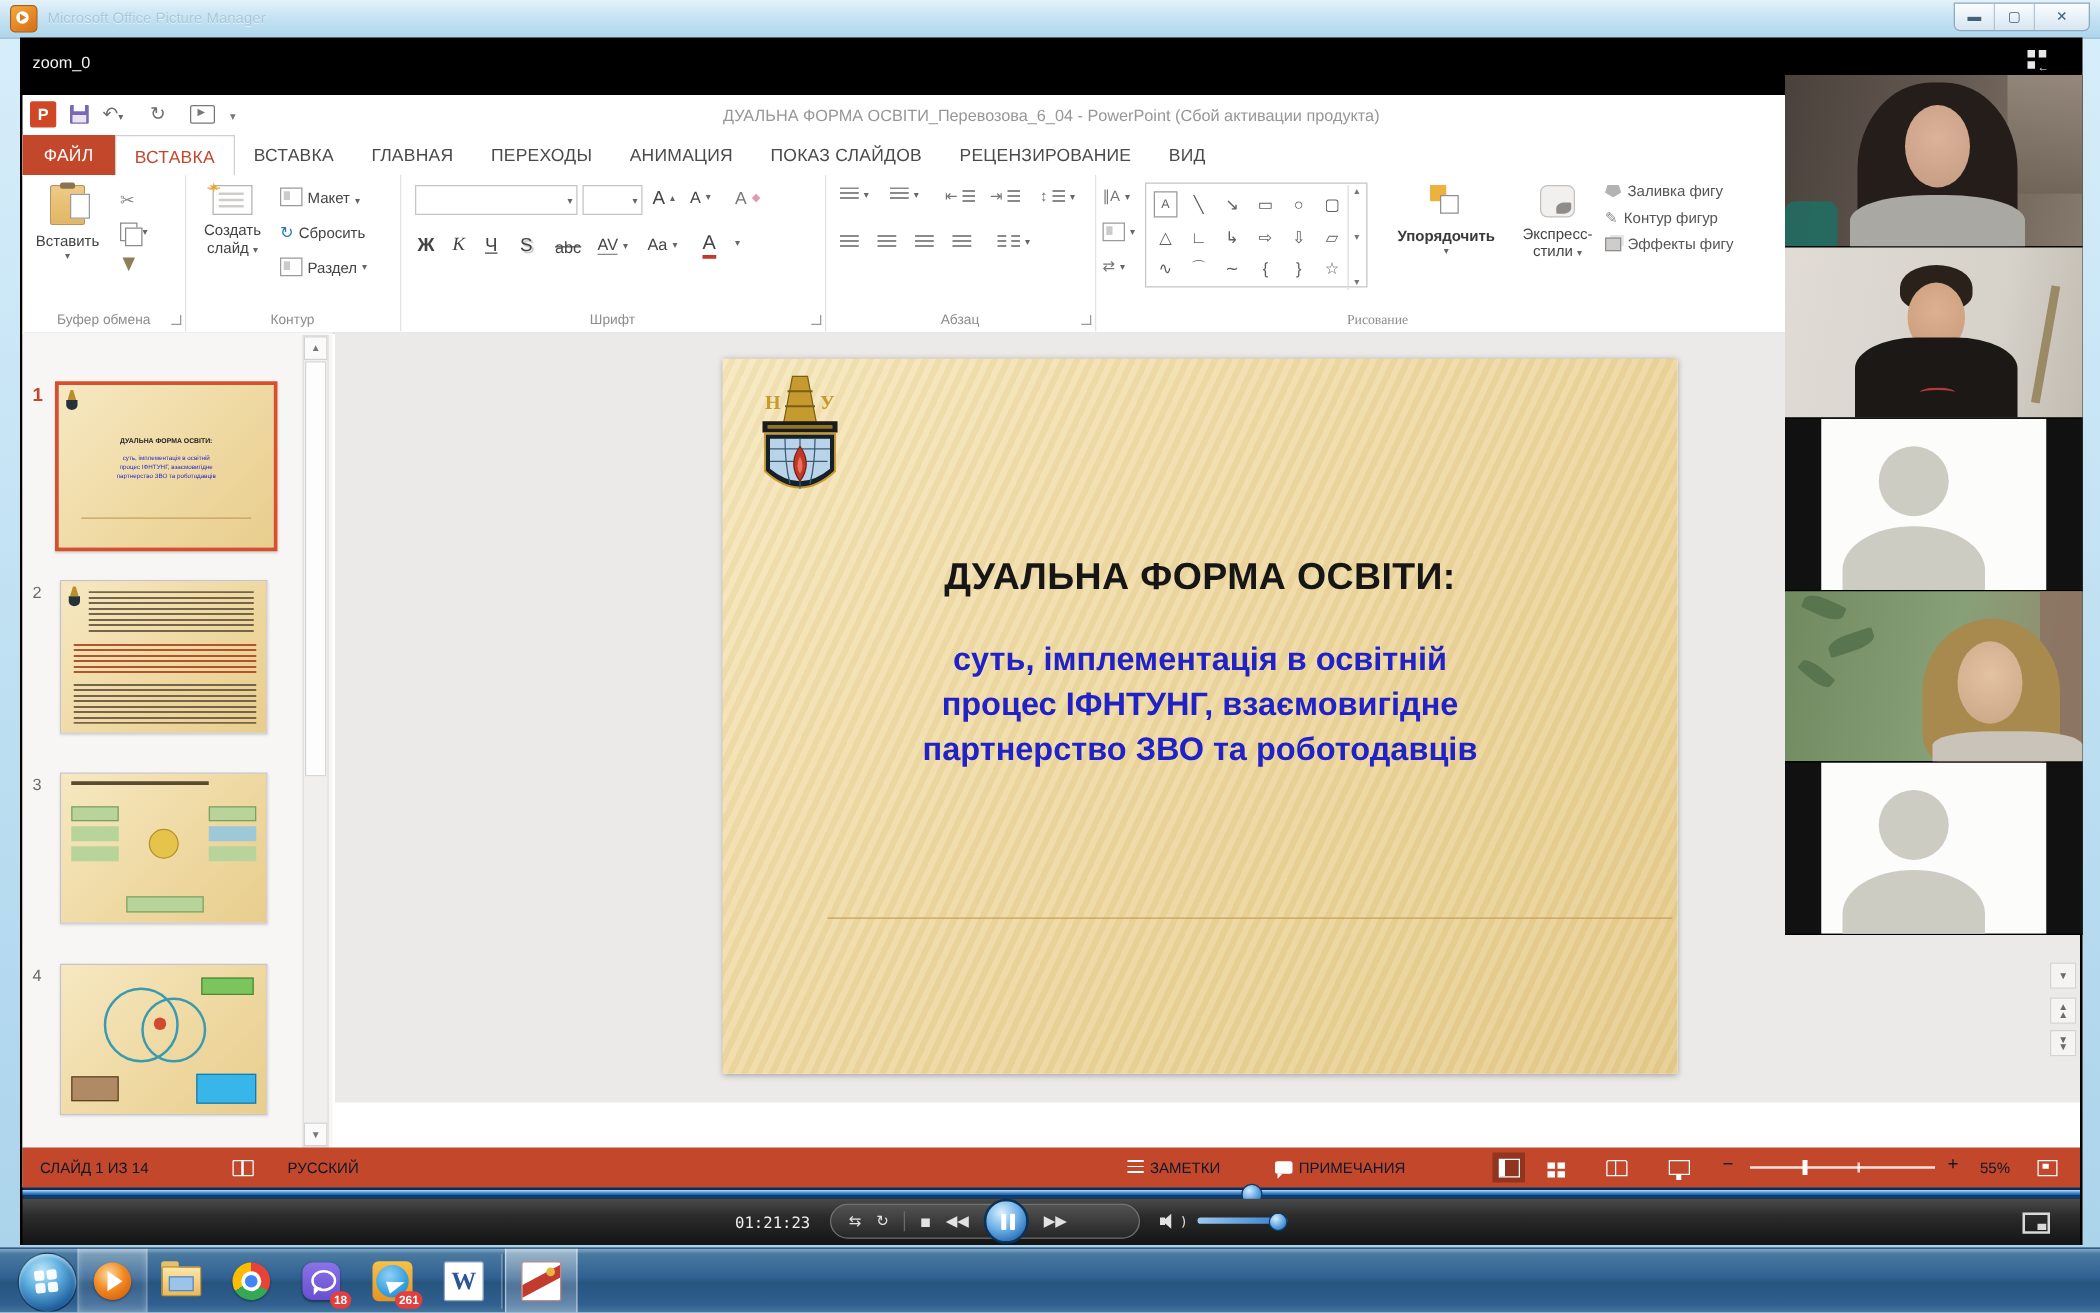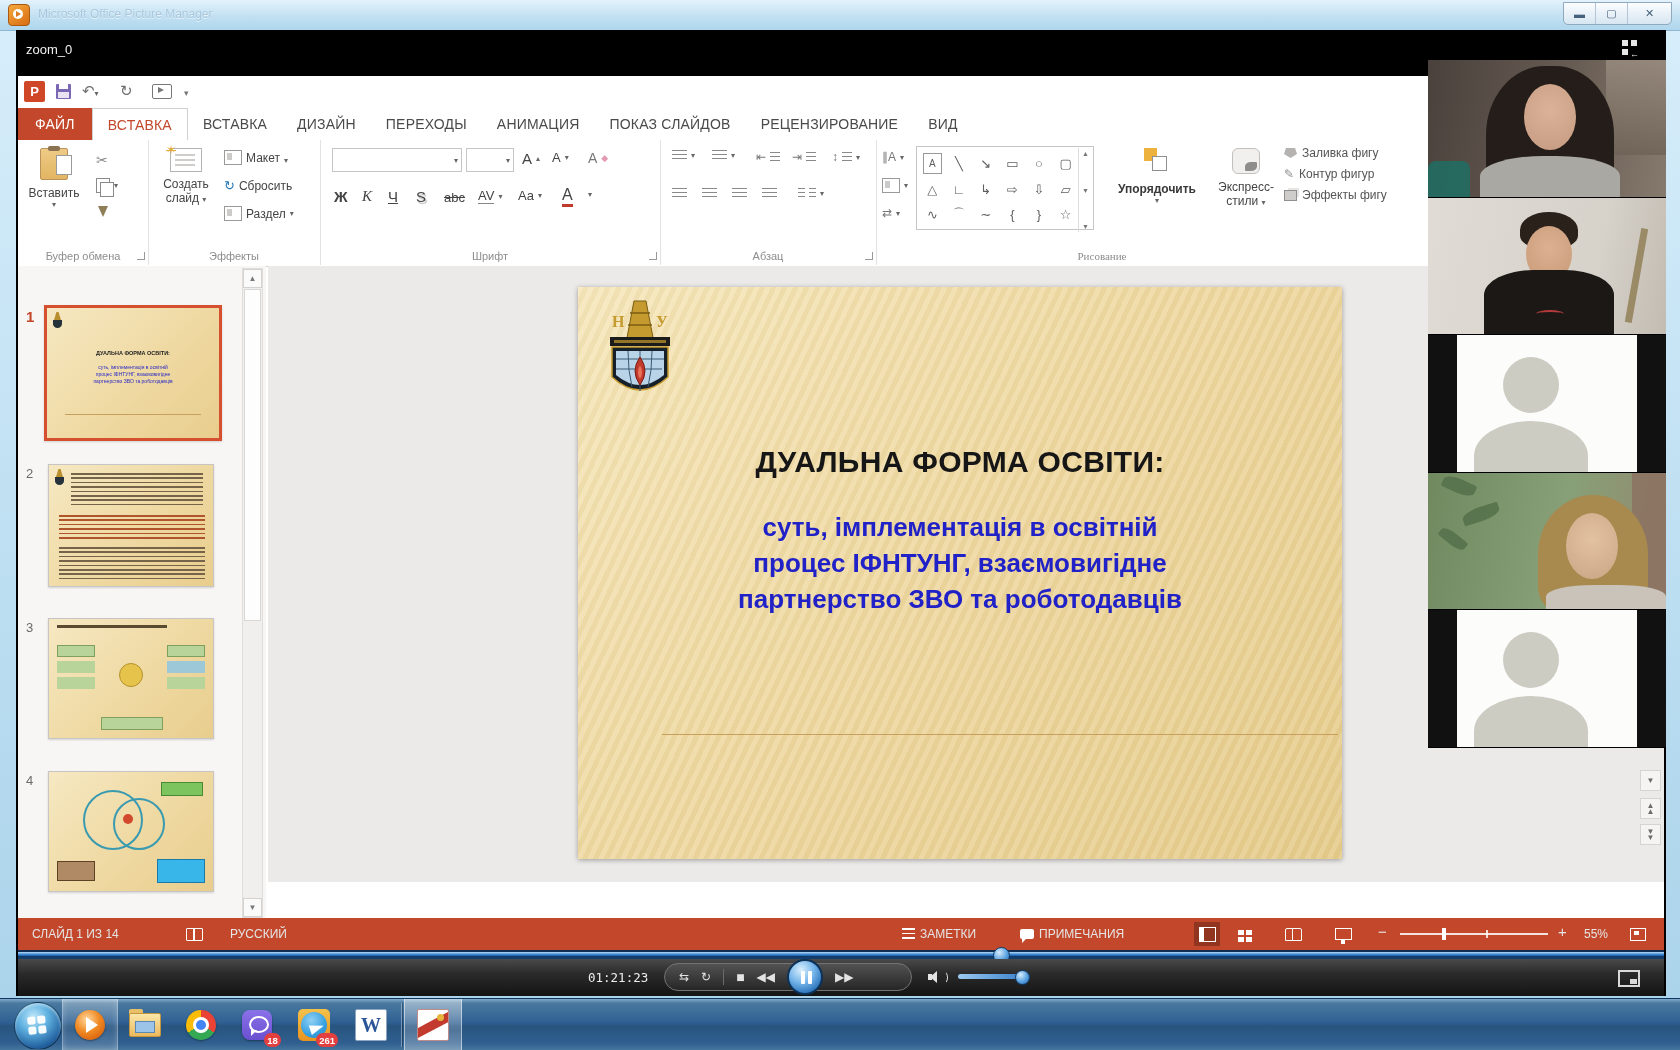--- a/index.html
+++ b/index.html
@@ -106,21 +106,21 @@
       linear-gradient(135deg,#f6e7bc 0%,#efd9a2 45%,#e6cc8c 100%);
     box-shadow:0 1px 5px rgba(0,0,0,.35);}
   .slide-title{position:absolute;left:0;top:158px;width:100%;text-align:center;font-size:30px;font-weight:bold;color:#161616;letter-spacing:.3px;}
   .slide-sub{position:absolute;left:0;top:222px;width:100%;text-align:center;font-size:26px;font-weight:bold;color:#2021C6;line-height:36px;}
   .slide-line{position:absolute;left:84px;top:447px;width:676px;height:1px;background:#c8a05d;}
   .scrollbtn{position:absolute;width:19px;height:19px;background:#f5f4f3;border:1px solid #d6d4d2;color:#6a6a6a;font-size:8px;display:flex;align-items:center;justify-content:center;line-height:6px;}
 
   
   .notes{left:250px;top:806px;width:1396px;height:36px;background:#F6F5F4;border-top:1px solid #dcdad8;}
   .notes span{position:absolute;left:20px;top:8px;font-size:15px;color:#6c6c6c;}
-  .statusbar{left:0;top:842px;width:100%;height:32px;background:#C2472B;color:#e5e5e5;font-size:12px;}
+  .statusbar{left:0;top:842px;width:100%;height:32px;background:#C2472B;color:#0f172a;font-size:12px;}
   .sb{position:absolute;top:9px;white-space:nowrap;}
   .sb-ic-book{display:inline-block;width:15px;height:11px;border:1.5px solid #fff;border-radius:1px;position:relative;top:1px;}
   .sb-ic-book::after{content:"";position:absolute;left:6px;top:0;width:1.5px;height:100%;background:#fff;}
   .ic-notes{display:inline-block;width:13px;height:11px;background:repeating-linear-gradient(180deg,#fff 0 1.5px,transparent 1.5px 4.5px);position:relative;top:1px;margin-right:5px;}
   .ic-bubble{display:inline-block;width:14px;height:10px;background:#fff;border-radius:2px;position:relative;top:1px;margin-right:5px;}
   .ic-bubble::after{content:"";position:absolute;left:2px;bottom:-4px;border-left:4px solid #fff;border-bottom:4px solid transparent;}
   .viewbtn{position:absolute;top:4px;width:26px;height:24px;display:flex;align-items:center;justify-content:center;}
   .viewbtn.active{background:rgba(0,0,0,.25);}
   .vnormal{width:15px;height:13px;border:1.5px solid #fff;position:relative;}
   .vnormal::after{content:"";position:absolute;left:0;top:0;width:4px;height:100%;background:#fff;}
@@ -253,38 +253,39 @@
         <s></s>
         <s></s>
         <s></s>
         <a2>←</a2>
       </div>
   </div>
 
   <div class="abs ppt">
 
     <div class="abs qat">
+      <div class="abs qat-title">ДУАЛЬНА ФОРМА ОСВІТИ_Перевозова_6_04 - PowerPoint (Сбой активации продукта)</div>
       <div class="abs ppticon">P</div>
       <div class="abs saveicon">
           <i></i>
           <b></b>
         </div>
       <div class="abs qat-glyph" style="left:64px;">↶<span class="dd">▾</span></div>
       <div class="abs qat-glyph" style="left:102px;">↻</div>
       <div class="abs qat-show">
           <b></b>
         </div>
       <div class="abs qat-more">▾</div>
     </div>
 
     <div class="abs tabsrow">
       <div class="tab file">ФАЙЛ</div>
       <div class="tab active">ВСТАВКА</div>
       <div class="tab">ВСТАВКА</div>
-      <div class="tab">ДИЗАЙН</div>
+      <div class="tab">ГЛАВНАЯ</div>
       <div class="tab">ПЕРЕХОДЫ</div>
       <div class="tab">АНИМАЦИЯ</div>
       <div class="tab">ПОКАЗ СЛАЙДОВ</div>
       <div class="tab">РЕЦЕНЗИРОВАНИЕ</div>
       <div class="tab">ВИД</div>
     </div>
 
     <div class="abs ribbon">
 
       <div class="rgroup" style="left:0;width:130px;">
@@ -330,21 +331,21 @@
             <span style="color:#2a7ab8;font-size:13px;">↻</span>
             <span>Сбросить</span>
           </div>
         <div class="sbtn" style="left:76px;top:66px;">
             <span class="minicon">
               <i></i>
             </span>
             <span>Раздел</span>
             <span class="dd">▾</span>
           </div>
-        <div class="rlabel">Эффекты</div>
+        <div class="rlabel">Контур</div>
       </div>
 
       <div class="rgroup" style="left:302px;width:340px;">
         <div class="fontbox" style="left:12px;top:8px;width:128px;">
             <span class="dd">▾</span>
           </div>
         <div class="fontbox" style="left:146px;top:8px;width:46px;">
             <span class="dd">▾</span>
           </div>
         <div class="sbtn" style="left:202px;top:10px;font-size:15px;">A<span class="dd" style="vertical-align:top;">▴</span></div>

